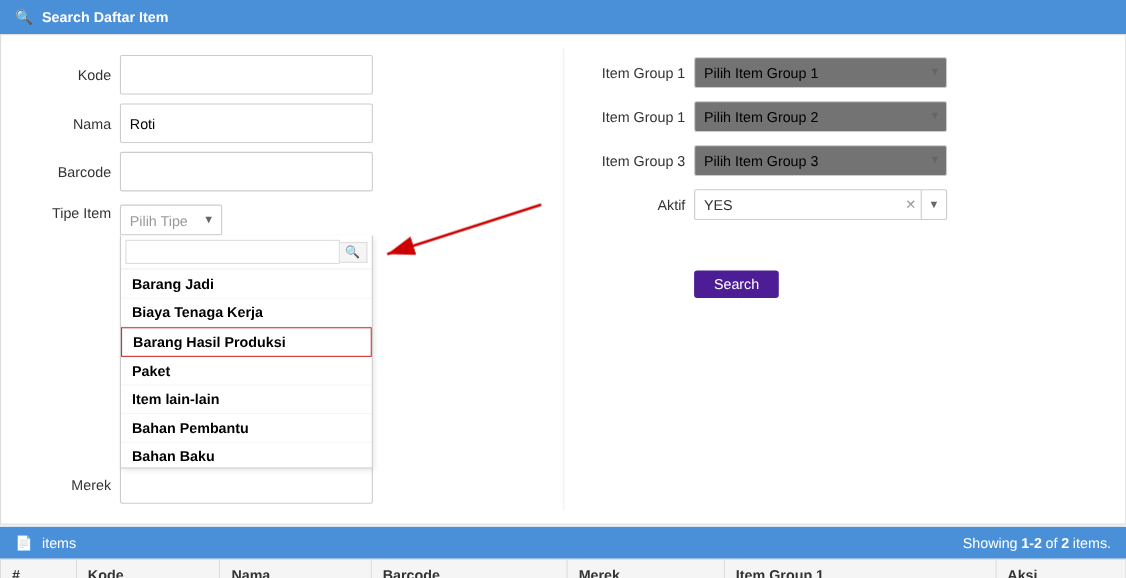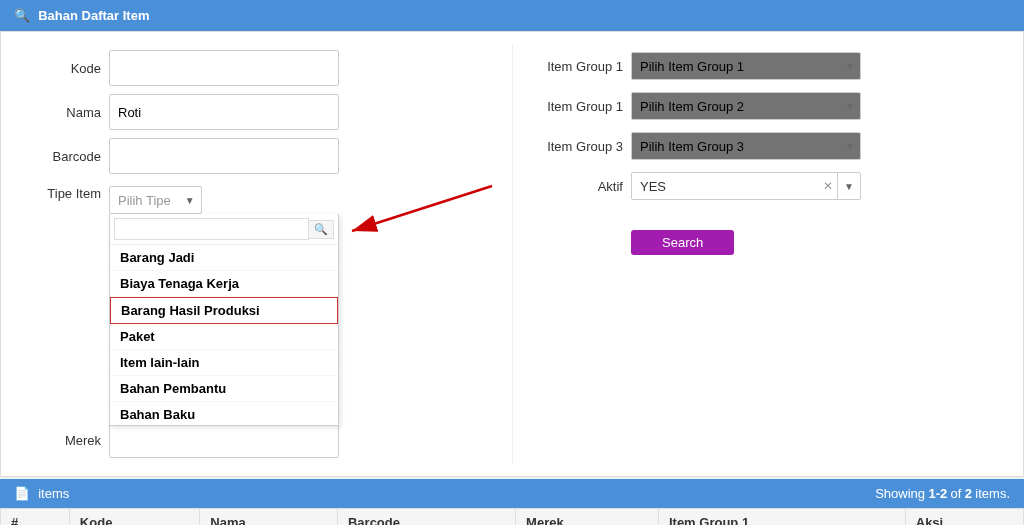--- a/index.html
+++ b/index.html
@@ -202,26 +202,27 @@
       border-bottom: 1px solid #f5f5f5;
       font-weight: bold;
     }
 
     .tipe-item.selected {
       border: 1px solid #cc3333;
       background: white;
     }
 
     .btn-teal {
-      background: #a21caf;
+      background: #4c1d95;
       color: white;
       border: none;
-      padding: 5px 31px;
+      padding: 5px 18px;
       border-radius: 3px;
       cursor: pointer;
+      margin-top: 16px;
     }
 
     
     .results-bar {
       background: #4a90d9;
       color: white;
       padding: 7px 14px;
       display: flex;
       align-items: center;
       gap: 8px;
@@ -251,21 +252,21 @@
       text-align: left;
       font-weight: bold;
       color: #333;
     }
   </style>
 </head>
 <body>
 
 <div class="header-bar">
   <span>🔍</span>
-  <span>Bahan Daftar Item</span>
+  <span>Search Daftar Item</span>
 </div>
 
 <div class="search-form">
   <div class="form-grid">
 
     <div class="form-left">
       <div class="form-row">
         <label class="form-label">Kode</label>
         <input class="form-input" type="text" value="" style="">
       </div>

